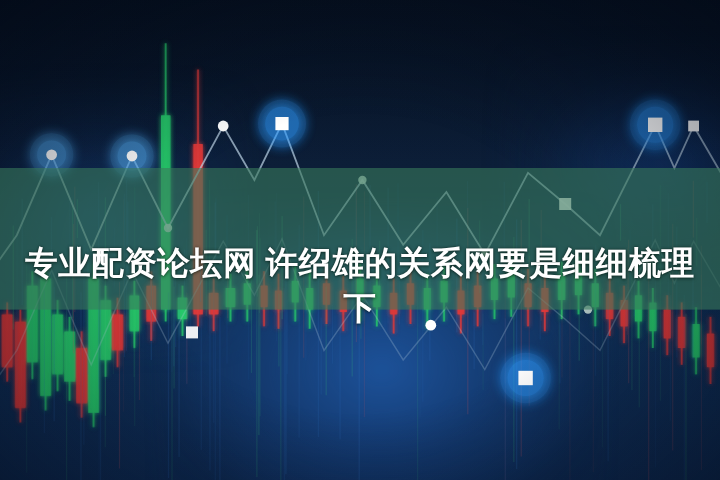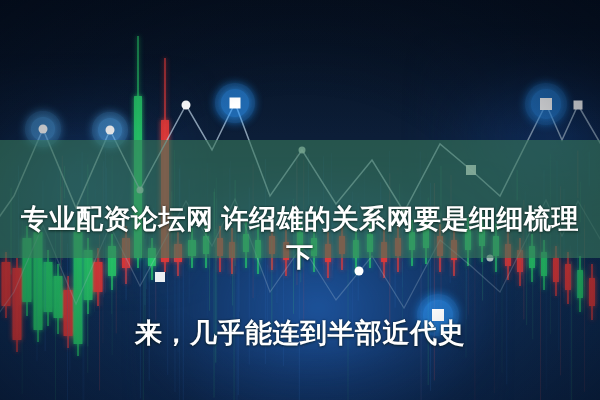--- a/index.html
+++ b/index.html
@@ -396,16 +396,15 @@
         <circle cx="490" cy="258" r="3.5" fill="#cfe3d8" opacity="0.85"></circle>
       </g>
     </svg>
 
   <div class="bg-vignette"></div>
 
   <div class="band" id="band" style="top: 140px; height: 118px; background: rgba(56, 122, 92, 0.6);"></div>
 
   <div class="headline" id="headline" style="top: 162px;">
     <span>专业配资论坛网 许绍雄的关系网要是细细梳理下</span><br>
-    <span>来，几乎能连到半部近代史</span>
   </div>
 
 </div>
 
 </body></html>

